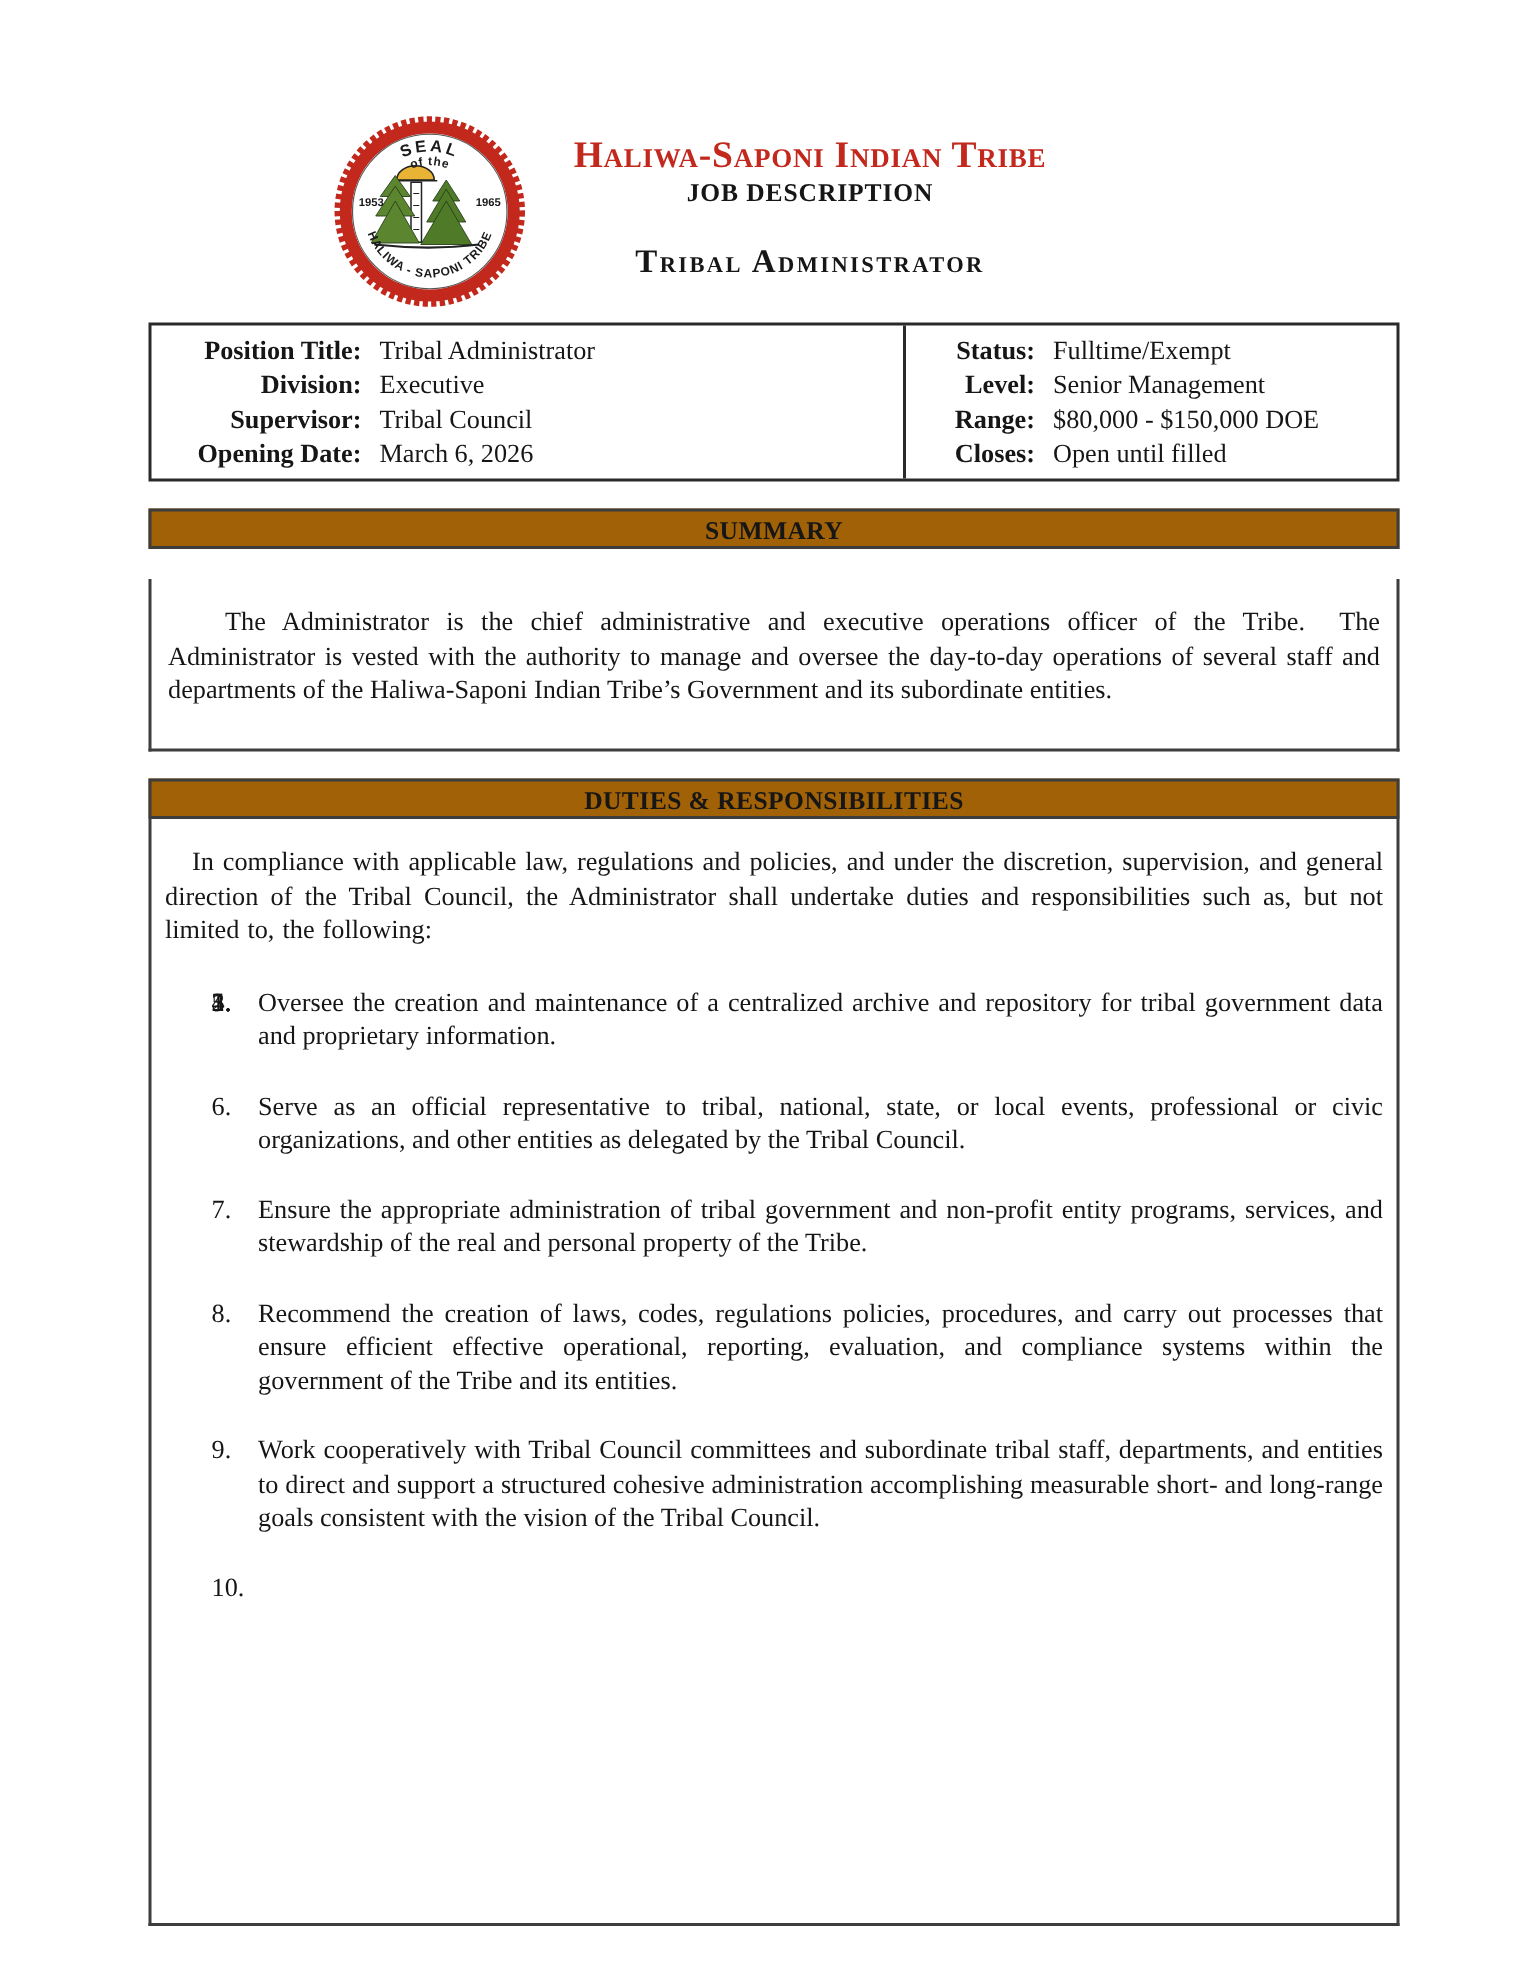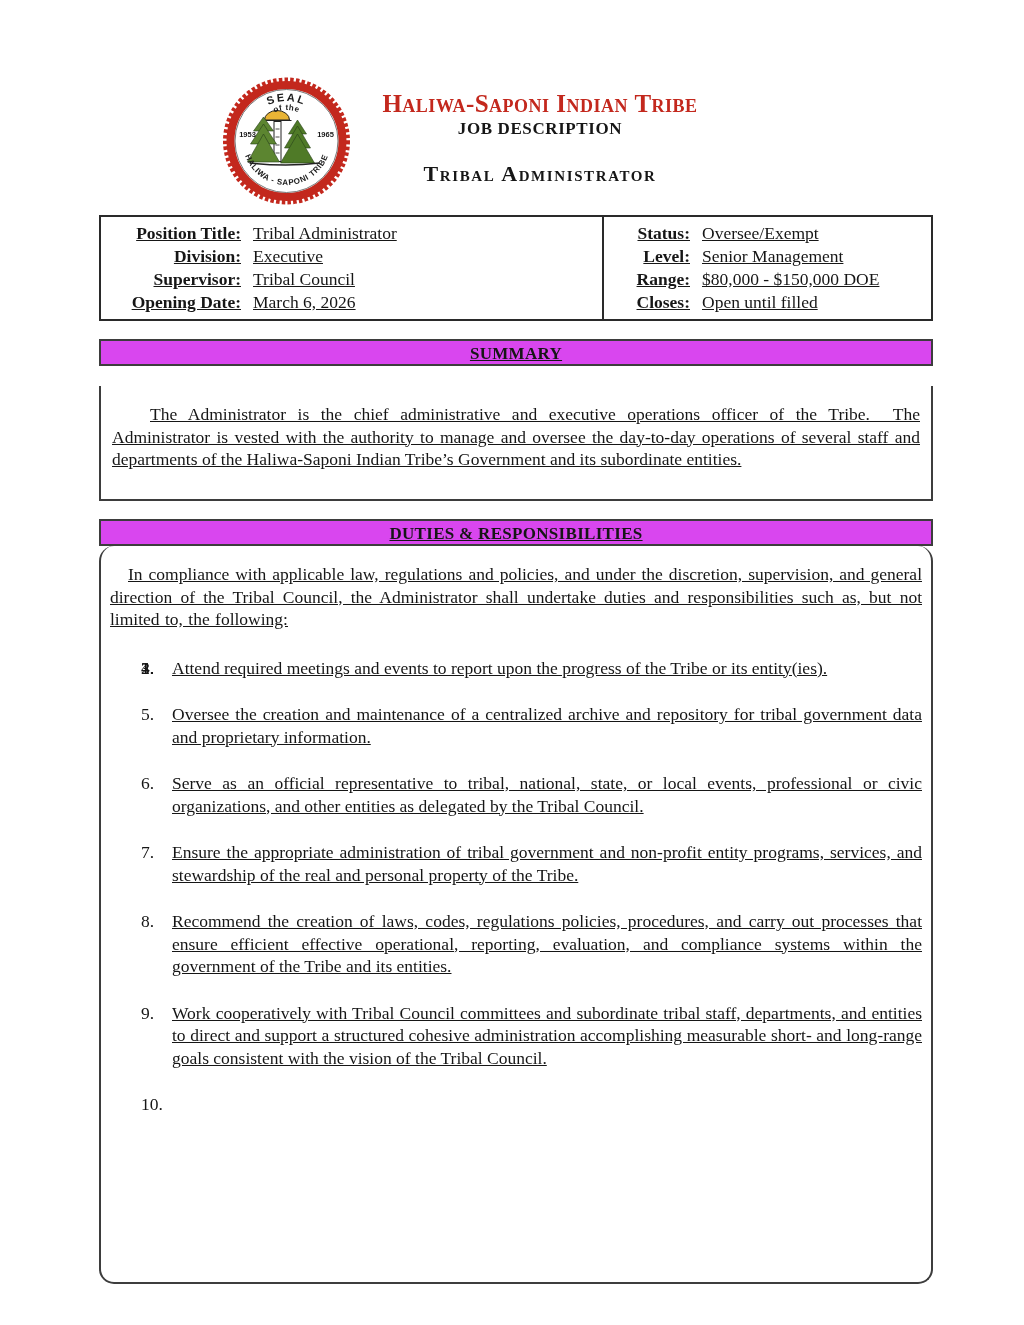--- a/index.html
+++ b/index.html
@@ -13,42 +13,42 @@
   .seal { position:absolute; left:221px; top:76px; width:131px; height:130px; }
   .header-titles { position:absolute; left:56px; top:0; width:968px; text-align:center; }
   .org-name {
     margin:90px 0 0 0; font-variant:small-caps; font-weight:bold; font-size:25px;
     color:#C3281D; letter-spacing:0.5px; line-height:1.1;
   }
   .doc-type { margin:1px 0 0 0; font-weight:bold; font-size:17px; letter-spacing:0.6px; }
   .doc-title { margin:22px 0 0 0; font-variant:small-caps; font-weight:bold; font-size:22px; letter-spacing:1.6px; }
 
   
-  .content { position:absolute; left:99px; top:215px; width:834px;text-decoration:underline; }
+  .content { position:absolute; left:99px; top:215px; width:834px; }
 
   
   .info-table { position:relative; border:2px solid #2A2A2A; padding:5px 0 5px 0; box-sizing:border-box; }
   .vdiv { position:absolute; left:501px; top:0; bottom:0; width:2px; background:#2A2A2A; }
   .info-row { display:grid; grid-template-columns:149px 352px 97px 232px; line-height:23px; font-size:17.5px; }
   .cell-label { font-weight:bold; text-align:right; padding-right:9px; white-space:nowrap; }
   .cell-value { padding-left:3px; white-space:nowrap; }
 
   
   .section-header {
-    margin-top:18px; height:27px; line-height:26px; background:#d946ef;
+    margin-top:18px; height:27px; line-height:26px; background:#a16207;
     border:2px solid #3D3D3D; text-align:center; font-weight:bold; font-size:17px;
     box-sizing:border-box; letter-spacing:0.3px;
   }
   .section-body {
     border:2px solid #3D3D3D; border-top:none; box-sizing:border-box;
     font-size:17.5px; line-height:22.5px; background:#ffffff;
   }
   .summary-body { height:115px; padding:17px 11px 0 11px;margin-top:20px; }
   .summary-body p { margin:0; text-indent:38px; text-align:justify; }
-  .duties-body { min-height:738px; padding:17px 9px 14px 9px;border-radius:15px; }
+  .duties-body { min-height:738px; padding:17px 9px 14px 9px; }
   .duties-intro { margin:0 0 26px 0; text-indent:18px; text-align:justify; word-spacing:1px; }
 
   .duty-list { margin:0; padding:0; list-style:none; }
   .duty-item { position:relative; padding-left:62px; margin-top:24px; text-align:justify; }
   .duty-item:first-of-type { margin-top:0; }
   .duty-num { position:absolute; left:31px; top:0; }
 </style>
 </head>
 <body>
 
@@ -110,21 +110,21 @@
 
   <div class="content">
 
     <div class="info-table">
       <div class="vdiv"></div>
 
         <div class="info-row">
           <span class="cell-label">Position Title:</span>
           <span class="cell-value">Tribal Administrator</span>
           <span class="cell-label">Status:</span>
-          <span class="cell-value">Oversee/Exempt</span>
+          <span class="cell-value">Fulltime/Exempt</span>
         </div>
 
         <div class="info-row">
           <span class="cell-label">Division:</span>
           <span class="cell-value">Executive</span>
           <span class="cell-label">Level:</span>
           <span class="cell-value">Senior Management</span>
         </div>
 
         <div class="info-row">
@@ -159,21 +159,20 @@
           <li class="duty-item">
             <span class="duty-num">2.</span>
           </li>
 
           <li class="duty-item">
             <span class="duty-num">3.</span>
           </li>
 
           <li class="duty-item">
             <span class="duty-num">4.</span>
-            <span>Attend required meetings and events to report upon the progress of the Tribe or its entity(ies).</span>
           </li>
 
           <li class="duty-item">
             <span class="duty-num">5.</span>
             <span>Oversee the creation and maintenance of a centralized archive and repository for tribal government data and proprietary information.</span>
           </li>
 
           <li class="duty-item">
             <span class="duty-num">6.</span>
             <span>Serve as an official representative to tribal, national, state, or local events, professional or civic organizations, and other entities as delegated by the Tribal Council.</span>

